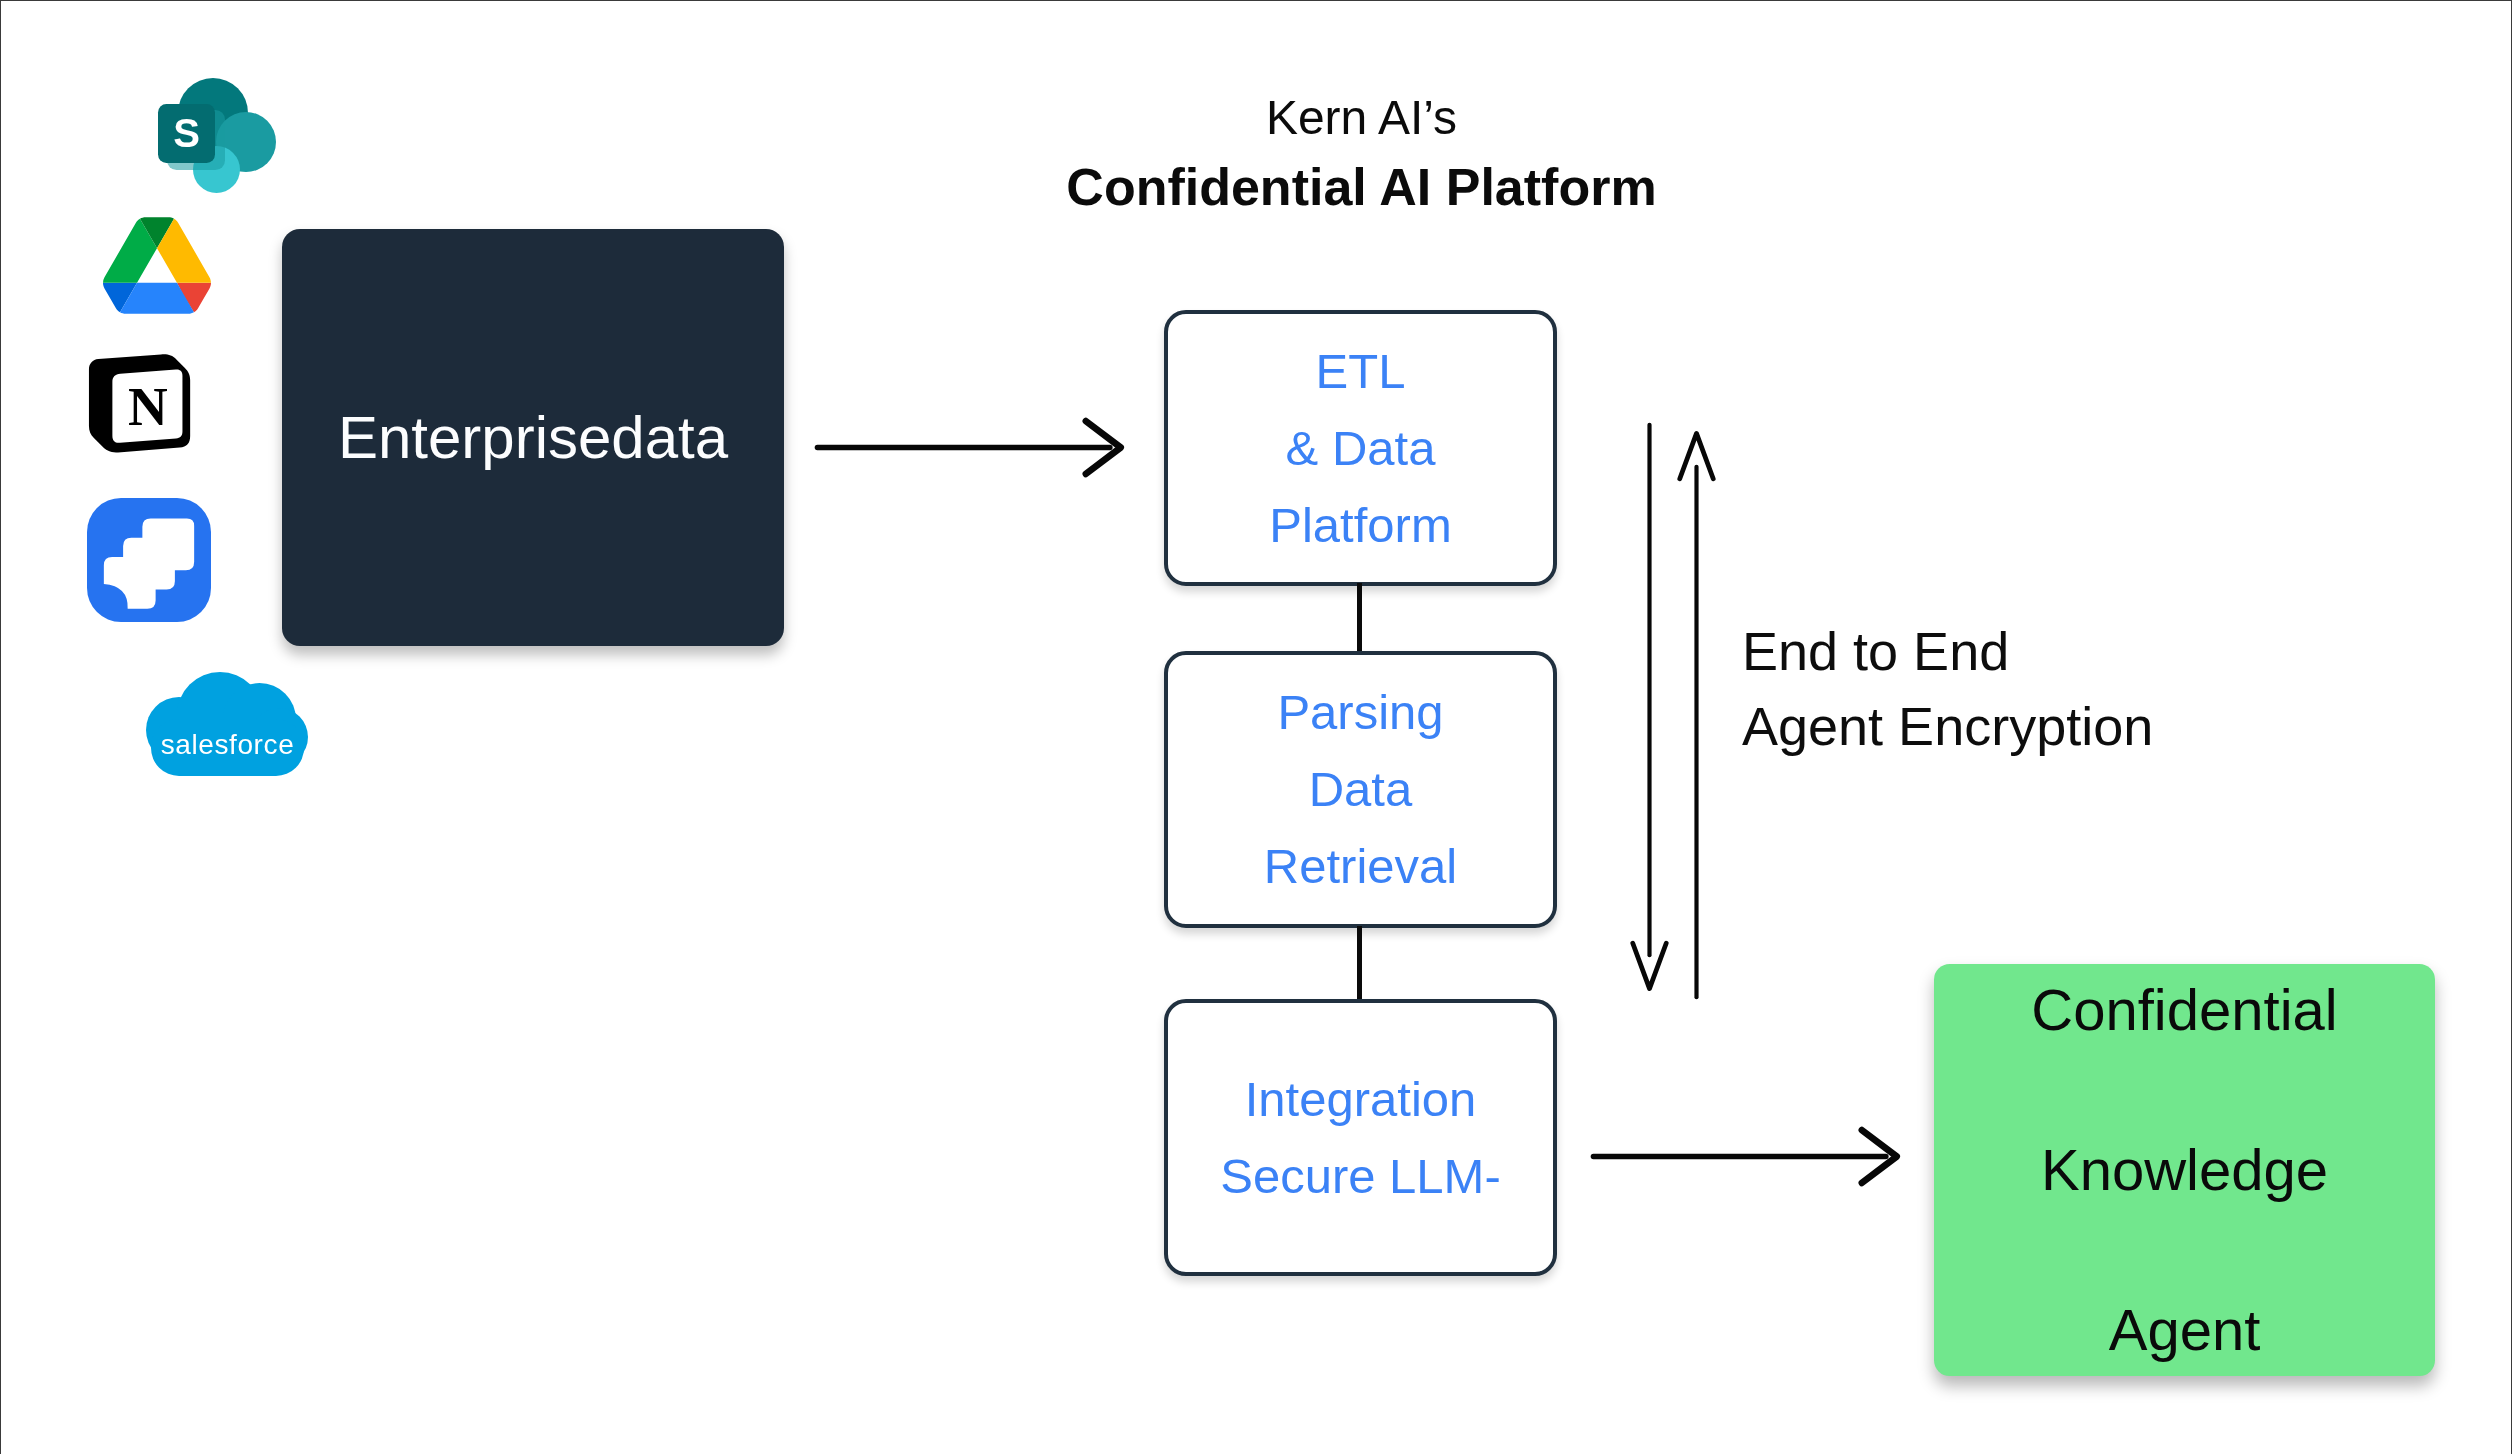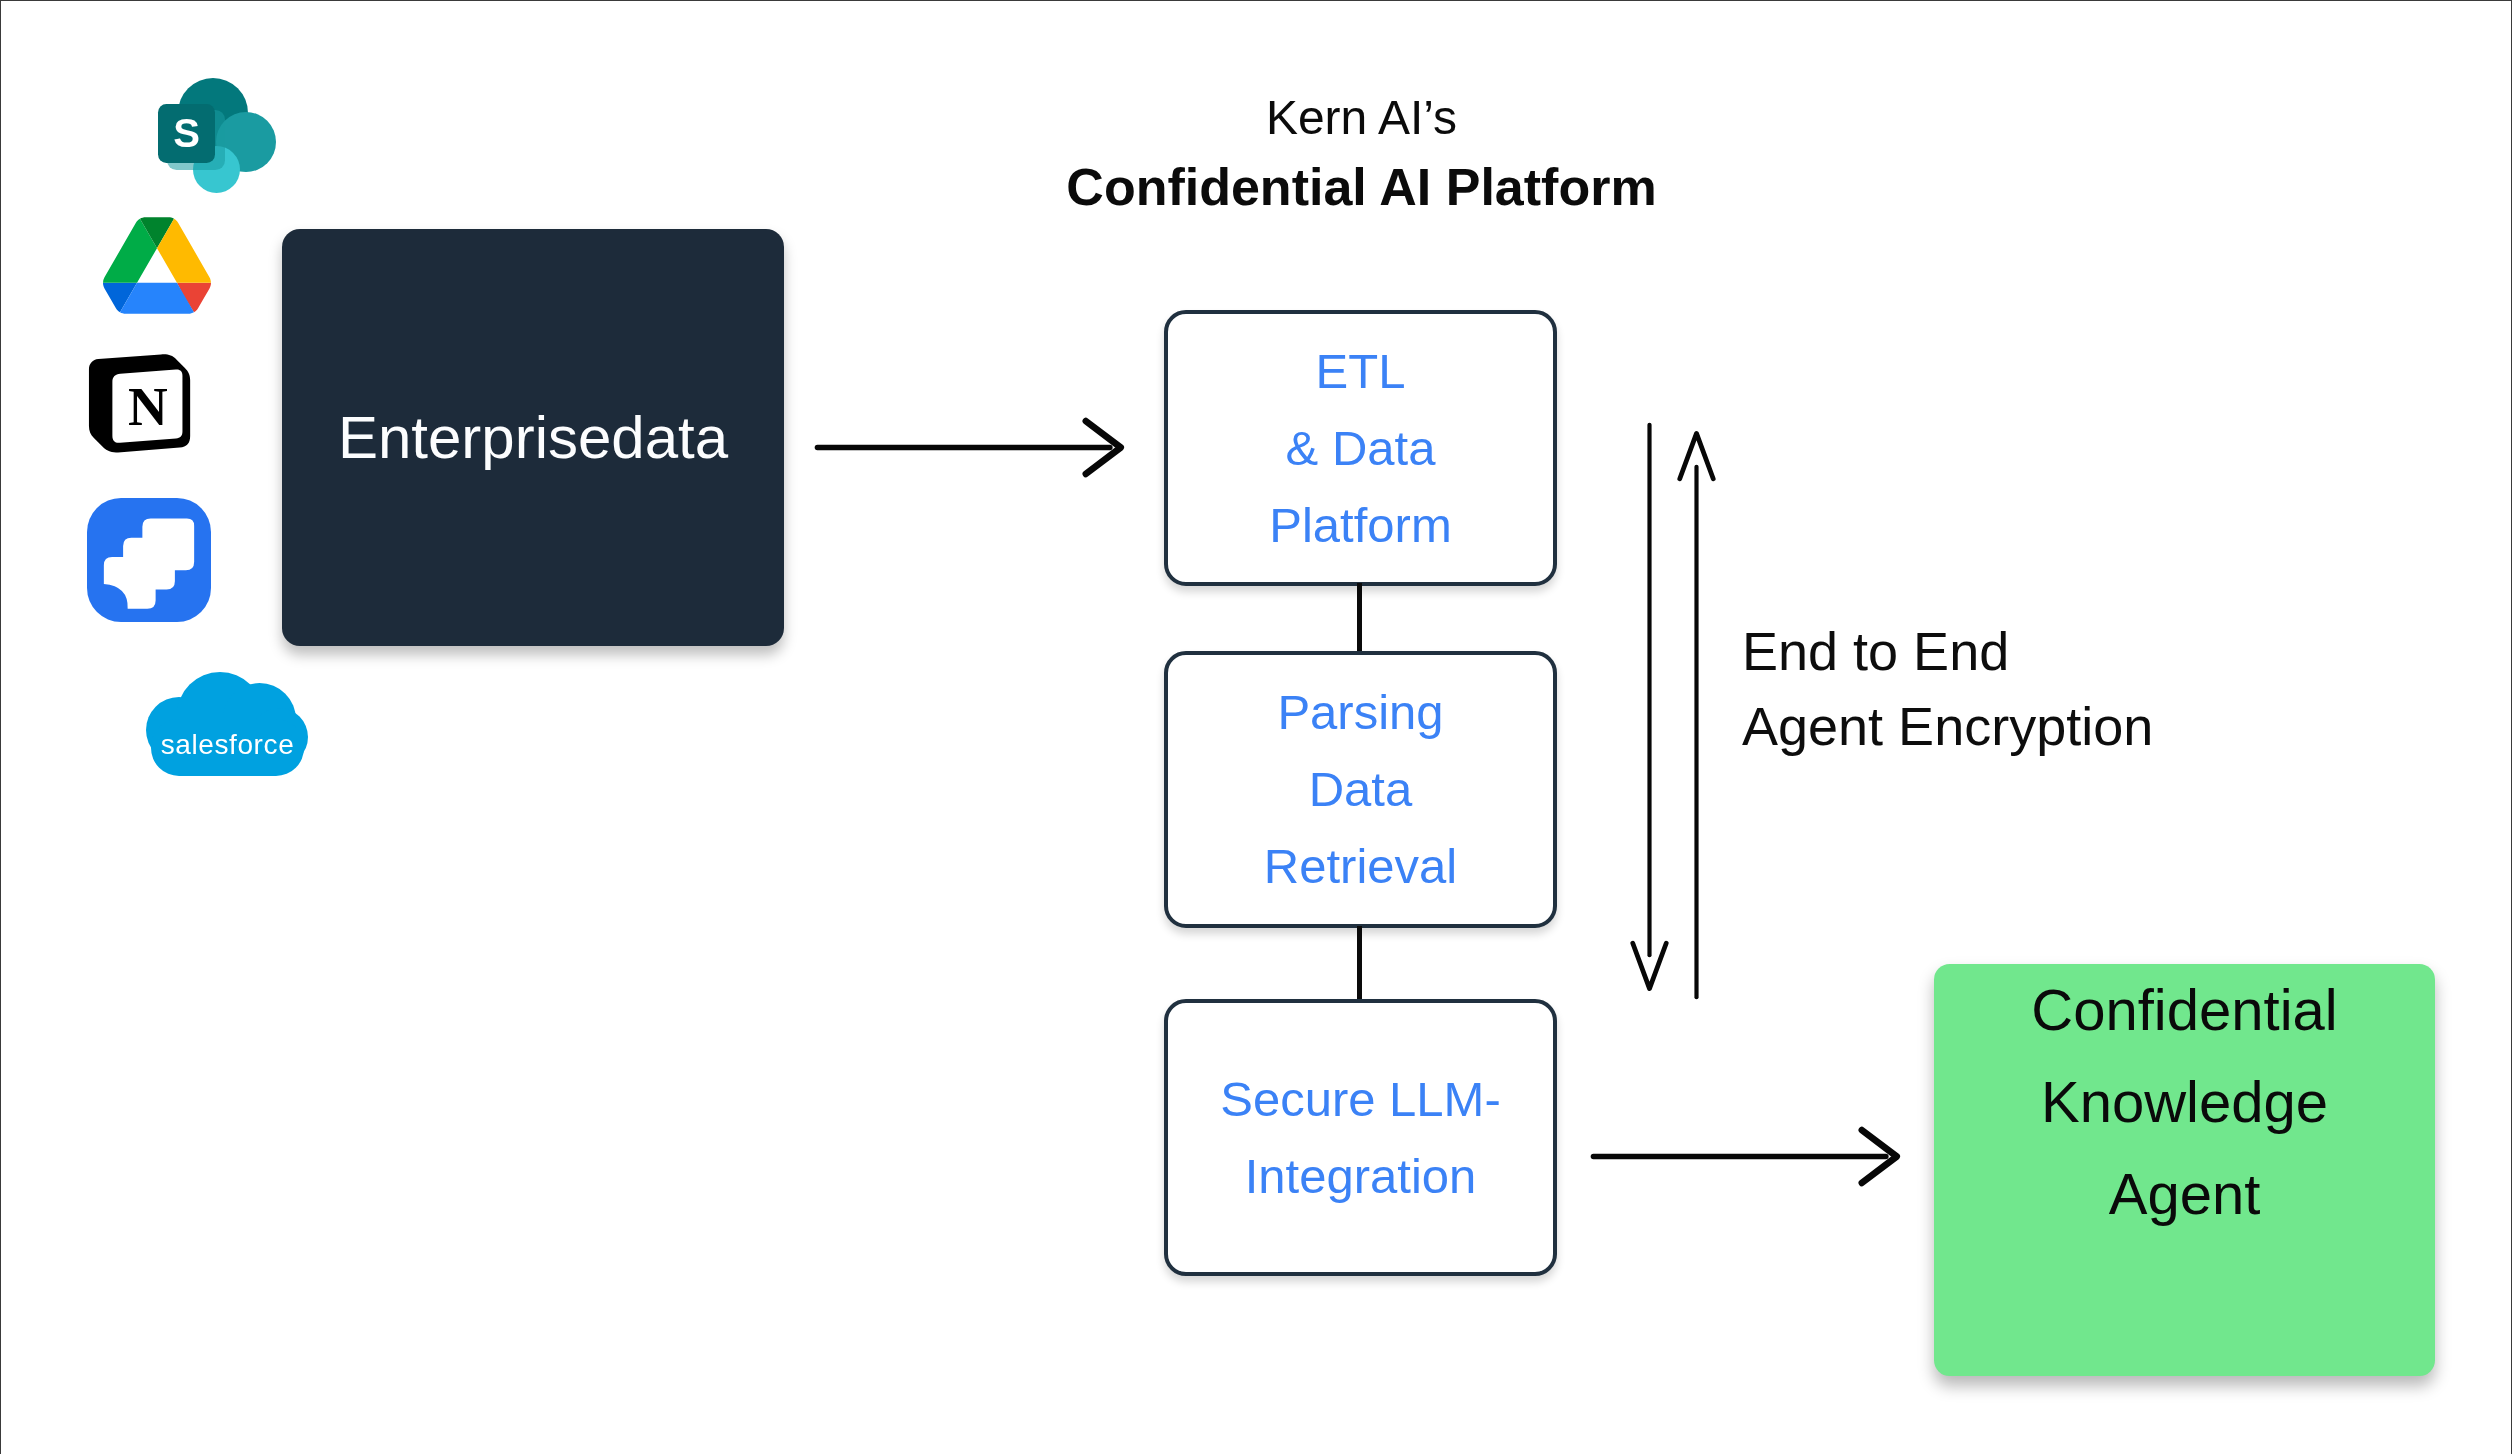--- a/index.html
+++ b/index.html
@@ -29,21 +29,21 @@
   #retrieval-box{left:1163px;top:650px;height:277px;}
   #llm-box{left:1163px;top:998px;height:277px;}
 
   .connector{width:4.8px;background:#0a0a0a;left:1356px;}
   #connector-1{top:582px;height:70px;}
   #connector-2{top:925px;height:76px;}
 
   
   .green-box{left:1933px;top:963px;width:501px;height:412px;background:var(--green,#71E78D);
              border-radius:15.7px;box-shadow:0 9.6px 15.7px rgba(0,0,0,.28);
-             display:flex;flex-direction:column;justify-content:flex-start;align-items:center;}
+             display:flex;flex-direction:column;justify-content:space-between;align-items:center;}
   .green-box .bl{font-size:58px;line-height:92px;color:#0a0a0a;}
 
   
   .encryption-label{left:1741px;top:613px;font-size:54px;line-height:75px;color:#0d0d0d;}
 
   svg.arrow{overflow:visible;}
   svg.arrow path{stroke:#070707;fill:none;stroke-linecap:round;stroke-linejoin:round;}
 
   
   .src-icon{pointer-events:none;}
@@ -154,22 +154,22 @@
 
   <div class="abs flowbox" id="retrieval-box">
     <div class="bl">Parsing</div>
     <div class="bl">Data</div>
     <div class="bl">Retrieval</div>
   </div>
 
   <div class="abs connector" id="connector-2"></div>
 
   <div class="abs flowbox" id="llm-box">
+    <div class="bl">Integration</div>
     <div class="bl">Secure LLM-</div>
-    <div class="bl">Integration</div>
   </div>
 
   <svg class="abs arrow" style="left:1627px;top:419px" width="43" height="583" viewBox="0 0 72 968">
     <path d="M36 4 V892" stroke-width="7"></path>
     <path d="M8 872 L36 948 L64 872" stroke-width="8"></path>
   </svg>
   <svg class="abs arrow" style="left:1674px;top:418px" width="43" height="583" viewBox="0 0 72 968">
     <path d="M36 964 V76" stroke-width="7"></path>
     <path d="M8 96 L36 20 L64 96" stroke-width="8"></path>
   </svg>

